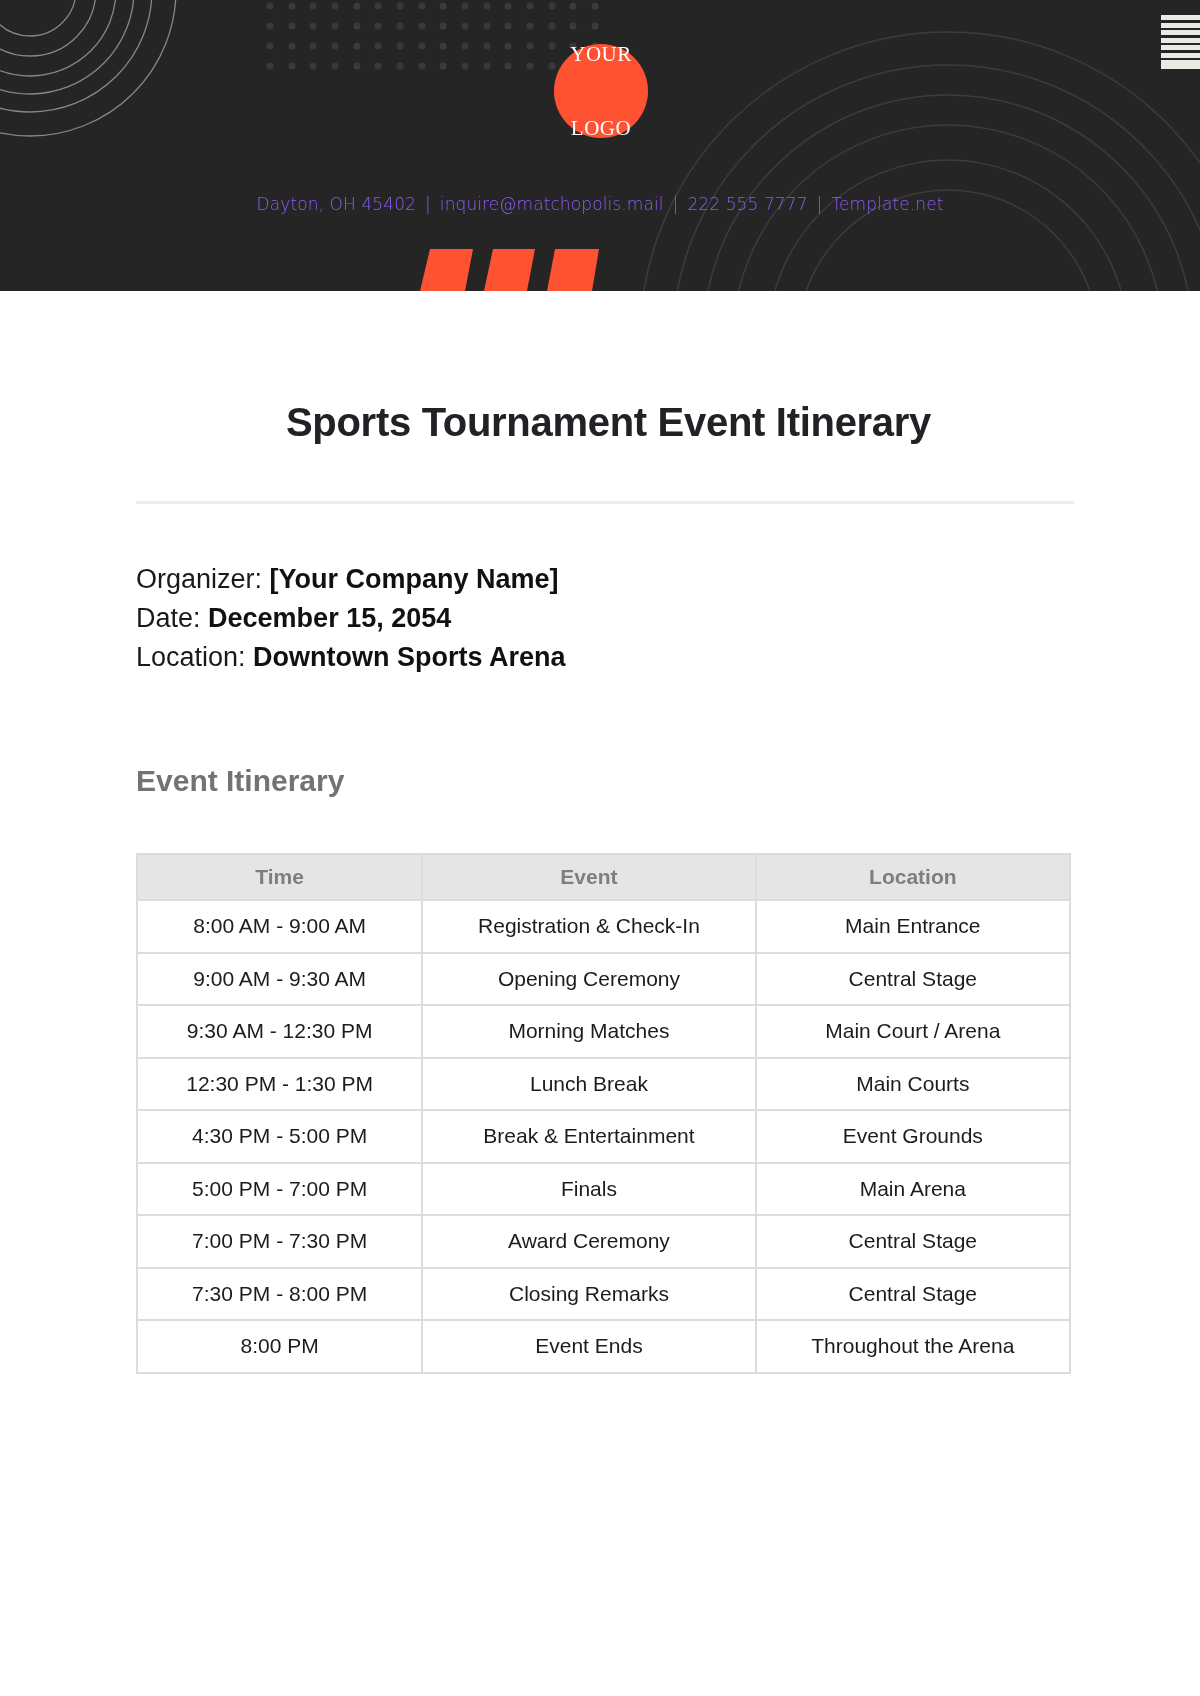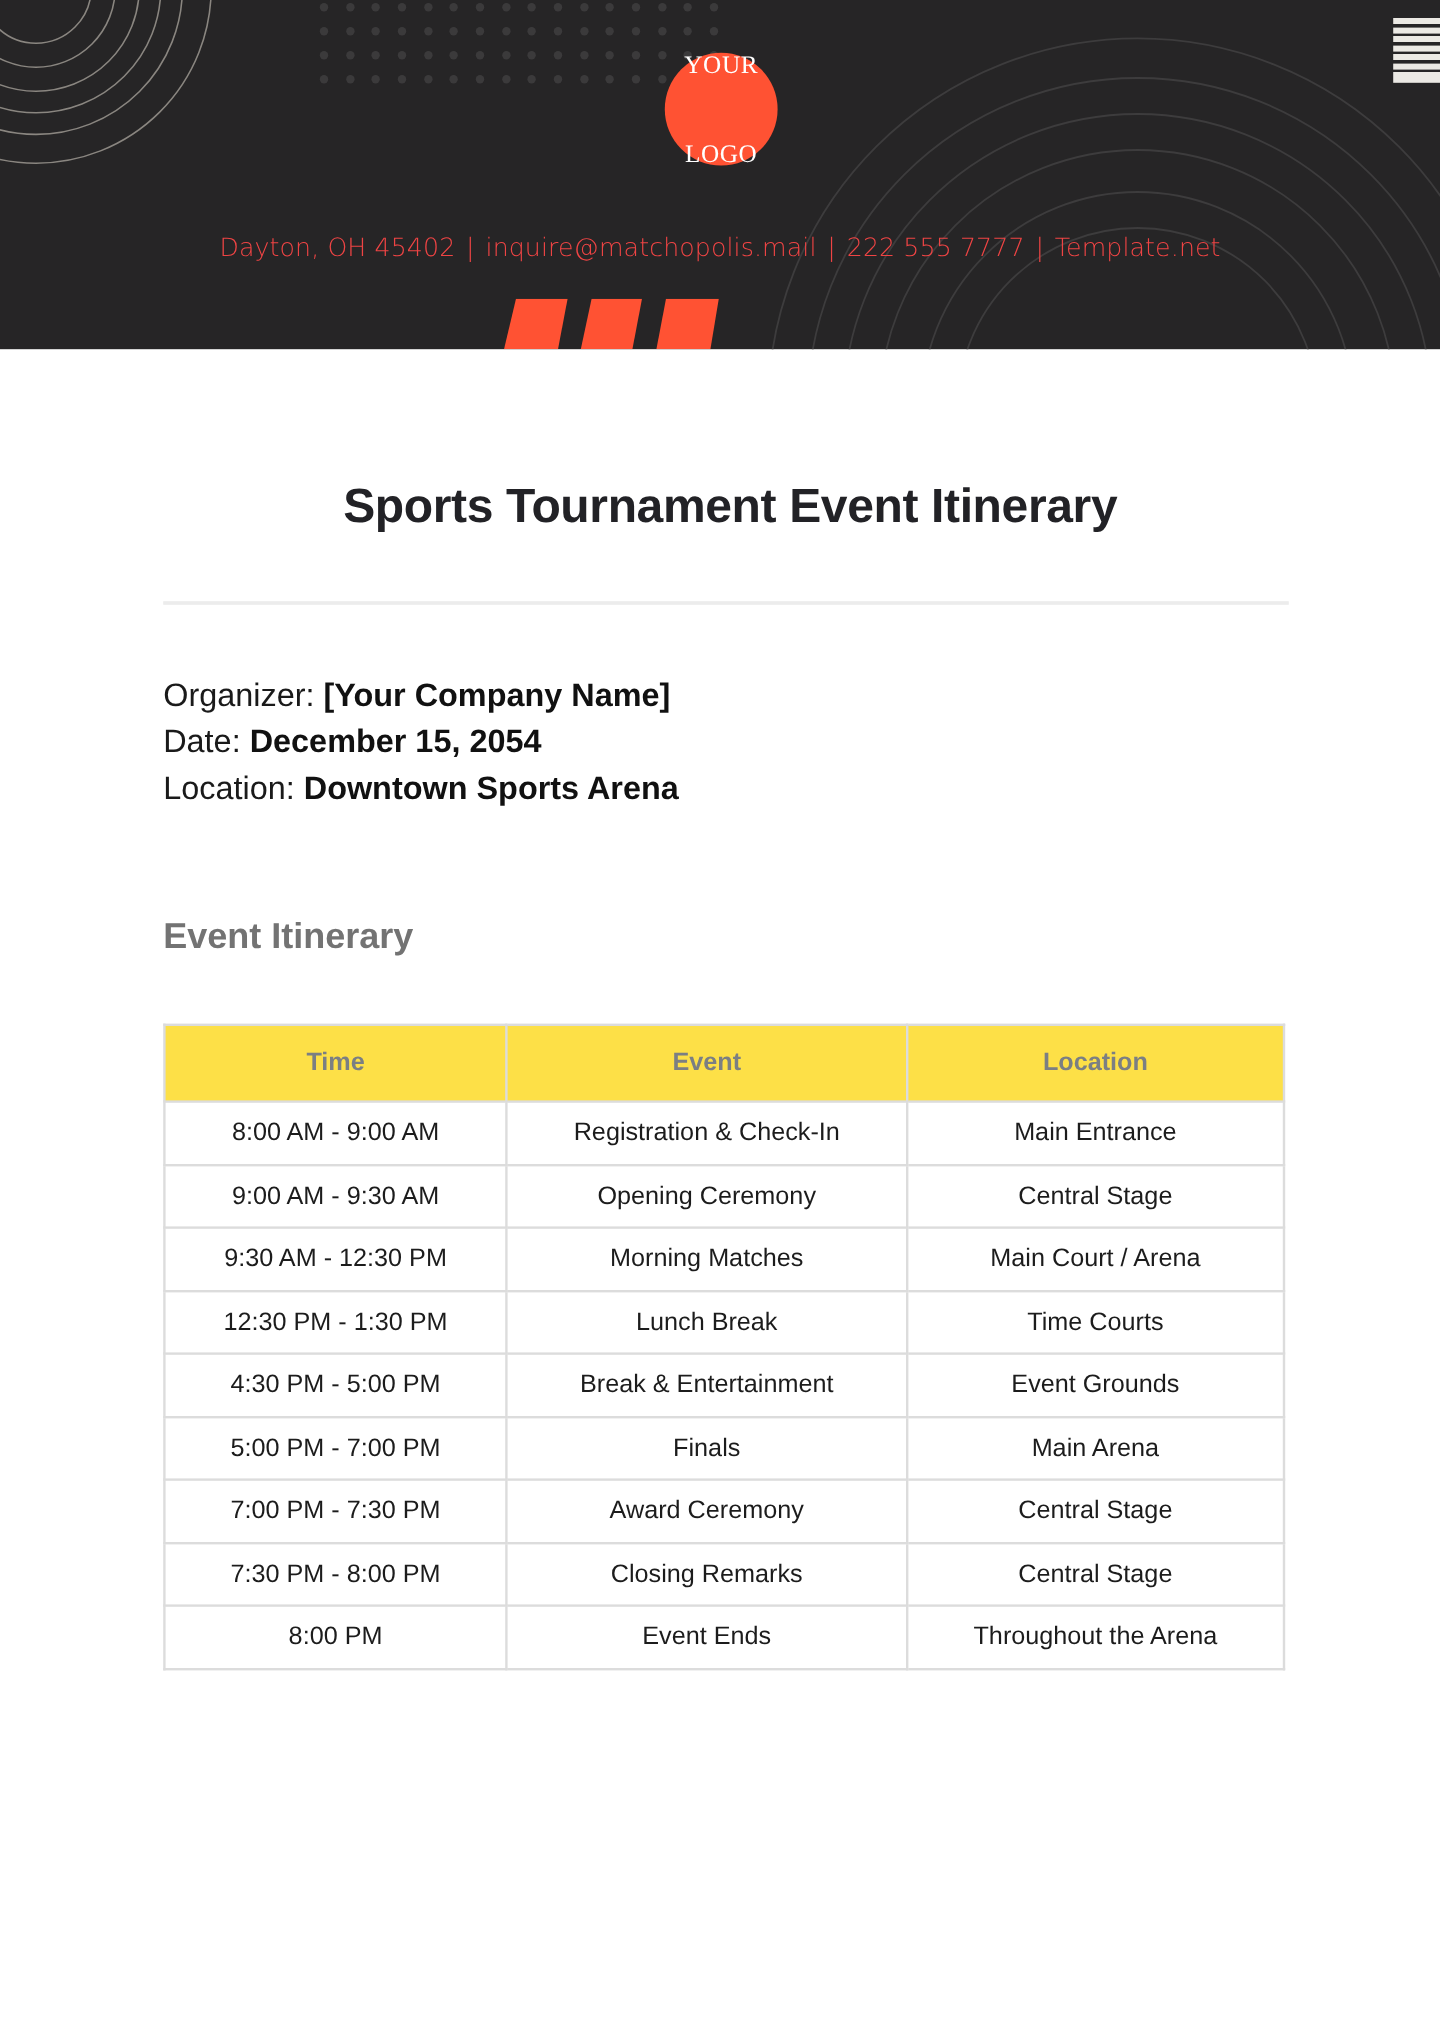--- a/index.html
+++ b/index.html
@@ -13,21 +13,21 @@
     .header svg.deco { position: absolute; left: 0; top: 0; }
     .logo {
       position: absolute; left: 554px; top: 44px; width: 94px; height: 94px;
       border-radius: 50%; background: #ff5233;
       display: flex; flex-direction: column; align-items: center; justify-content: center;
       color: #ffffff; font-family: "Liberation Serif", "DejaVu Serif", serif;
       font-size: 21px; line-height: 26px; letter-spacing: 0.5px; gap: 48px;
     }
     .contact {
       position: absolute; left: 0; top: 194px; width: 1200px; text-align: center;
-      color: #ef4444; font-family: "DejaVu Sans", sans-serif; font-size: 21px; font-weight: 300;
+      color: #8b5cf6; font-family: "DejaVu Sans", sans-serif; font-size: 17px; font-weight: 300;
       letter-spacing: 0.1px;
     }
     .contact .sep { margin: 0 9px; }
     .stripes { position: absolute; left: 420px; top: 249px; width: 180px; height: 42px; }
     .menu-lines { position: absolute; left: 1161px; top: 15px; width: 39px; }
     .menu-lines div { height: 5px; background: #ebe9e4; margin-bottom: 2.5px; }
     .menu-lines div.big { height: 9px; margin-top: 2px; }
 
     .title {
       position: absolute; left: 0; top: 400px; width: 1200px; text-align: center;
@@ -42,21 +42,21 @@
       position: absolute; left: 136px; top: 764px; font-size: 30px; font-weight: 700; color: #737373;
     }
 
     table.itinerary {
       position: absolute; left: 136px; top: 853px; width: 935px;
       border-collapse: collapse; font-size: 21px;
     }
     table.itinerary th, table.itinerary td {
       border: 2px solid #dcdcdc; text-align: center; height: 52.5px; padding: 0 6px;
     }
-    table.itinerary th { background: #fde047; color: #7b7f83; font-weight: 700; font-size: 21px; height: 64px; }
+    table.itinerary th { background: #e5e5e5; color: #7b7f83; font-weight: 700; font-size: 21px; height: 46px; }
     table.itinerary td { color: #1c1c1c; }
     col.c1 { width: 286px; } col.c2 { width: 334px; } col.c3 { width: 315px; }
   </style>
 </head>
 <body>
 
 <div class="header">
   <svg class="deco" width="1200" height="291">
 
     <g fill="none" stroke="#8a8680" stroke-width="1.3">
@@ -173,21 +173,21 @@
       <td>Central Stage</td>
     </tr>
     <tr>
       <td>9:30 AM - 12:30 PM</td>
       <td>Morning Matches</td>
       <td>Main Court / Arena</td>
     </tr>
     <tr>
       <td>12:30 PM - 1:30 PM</td>
       <td>Lunch Break</td>
-      <td>Time Courts</td>
+      <td>Main Courts</td>
     </tr>
     <tr>
       <td>4:30 PM - 5:00 PM</td>
       <td>Break &amp; Entertainment</td>
       <td>Event Grounds</td>
     </tr>
     <tr>
       <td>5:00 PM - 7:00 PM</td>
       <td>Finals</td>
       <td>Main Arena</td>

